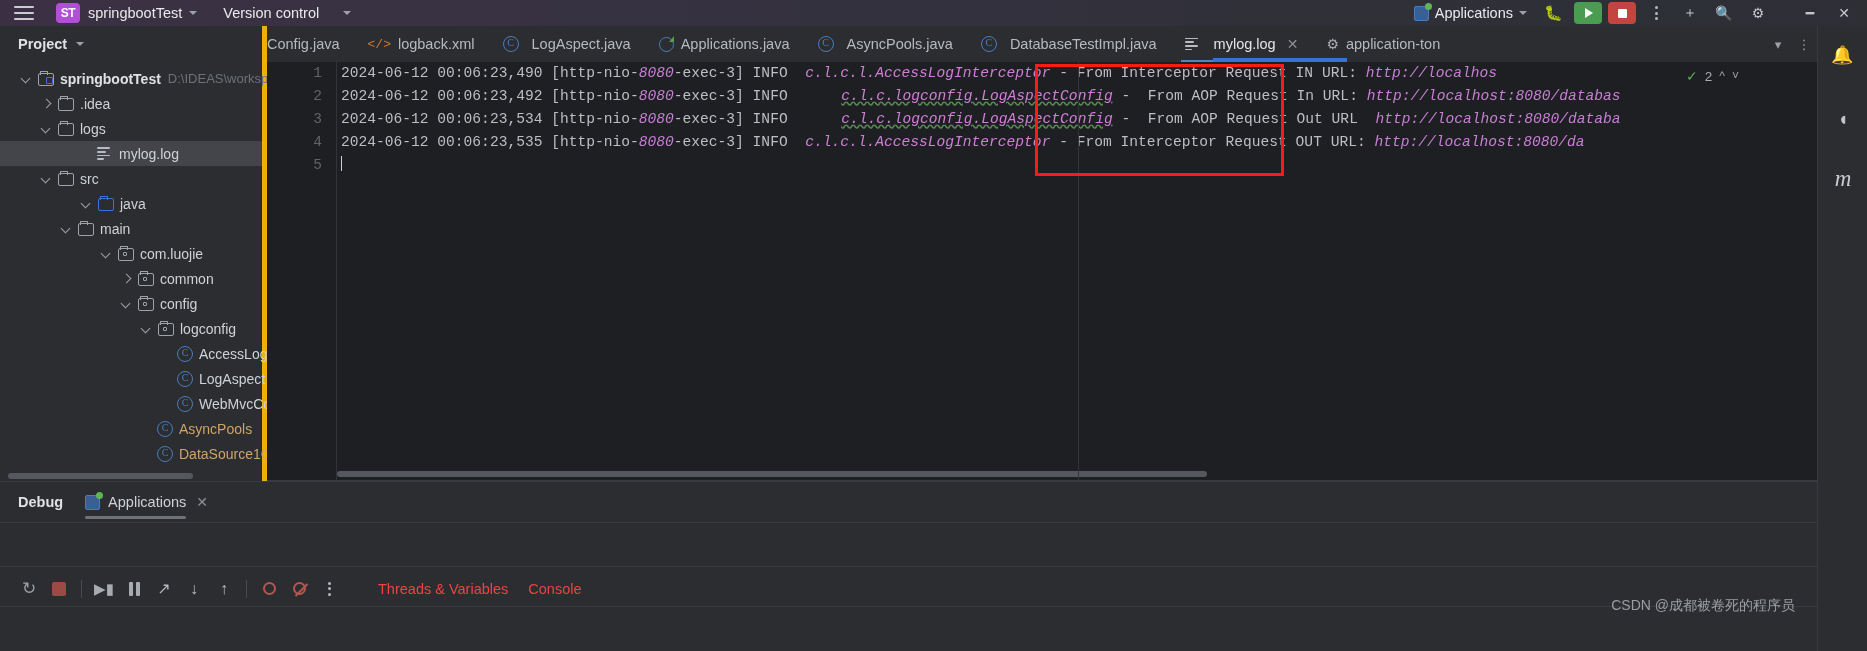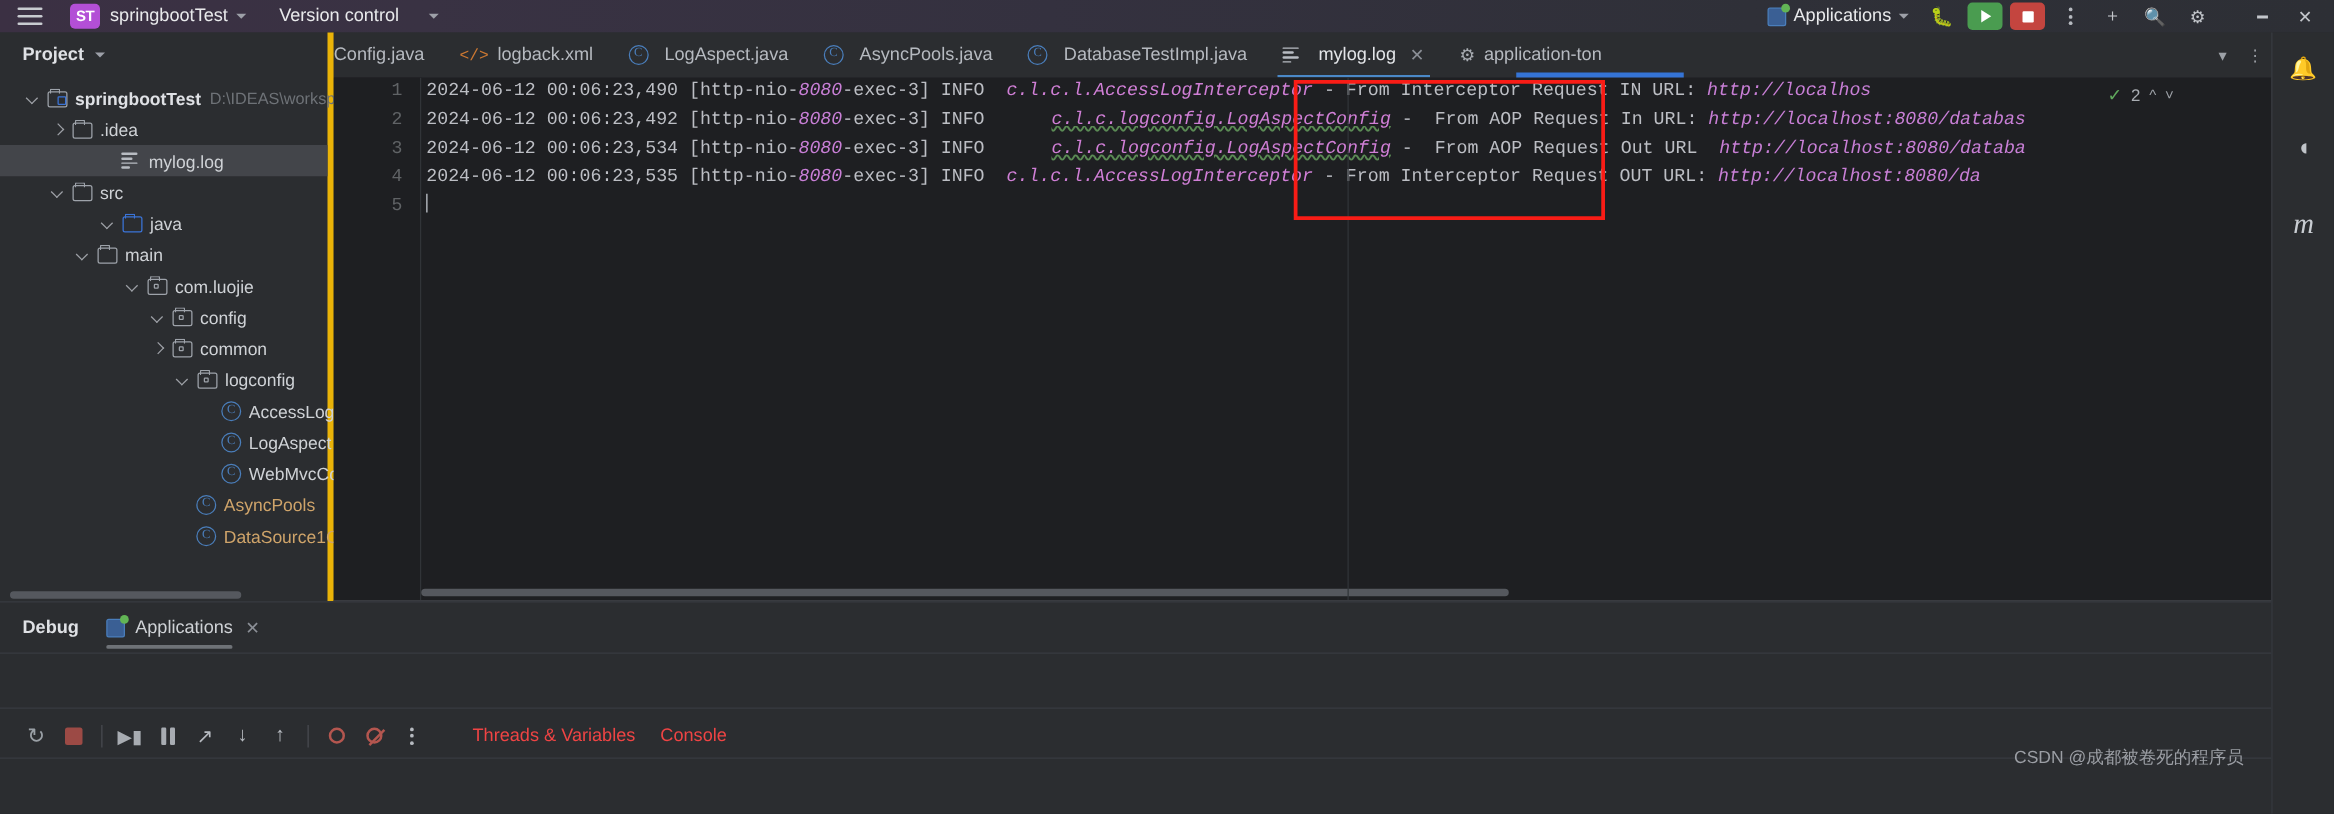--- a/index.html
+++ b/index.html
@@ -361,20 +361,26 @@
           </span>
           <span class="tlabel bold">springbootTest</span>
           <span class="tpath">D:\IDEAS\workspa</span>
         </div>
         <div class="trow">
           <span style="width: 40px; flex: 0 0 auto;"></span>
           <span class="arrow right"></span>
           <span class="ficon folder" style="margin-left: 4px;"></span>
           <span class="tlabel">.idea</span>
         </div>
+        <div class="trow">
+          <span style="width: 40px; flex: 0 0 auto;"></span>
+          <span class="arrow down"></span>
+          <span class="ficon folder" style="margin-left: 4px;"></span>
+          <span class="tlabel">logs</span>
+        </div>
         <div class="trow sel">
           <span style="width: 80px; flex: 0 0 auto;"></span>
           <span class="arrow "></span>
           <span class="logicon" style="margin-left: 4px;">
             <i></i>
             <i></i>
             <i></i>
             <i></i>
           </span>
           <span class="tlabel">mylog.log</span>
@@ -400,33 +406,33 @@
         <div class="trow">
           <span style="width: 100px; flex: 0 0 auto;"></span>
           <span class="arrow down"></span>
           <span class="ficon folder pkg" style="margin-left: 4px;">
             <span class="pkgdot"></span>
           </span>
           <span class="tlabel">com.luojie</span>
         </div>
         <div class="trow">
           <span style="width: 120px; flex: 0 0 auto;"></span>
-          <span class="arrow down"></span>
-          <span class="ficon folder pkg" style="margin-left: 4px;">
-            <span class="pkgdot"></span>
-          </span>
-          <span class="tlabel">config</span>
-        </div>
-        <div class="trow">
-          <span style="width: 120px; flex: 0 0 auto;"></span>
           <span class="arrow right"></span>
           <span class="ficon folder pkg" style="margin-left: 4px;">
             <span class="pkgdot"></span>
           </span>
           <span class="tlabel">common</span>
+        </div>
+        <div class="trow">
+          <span style="width: 120px; flex: 0 0 auto;"></span>
+          <span class="arrow down"></span>
+          <span class="ficon folder pkg" style="margin-left: 4px;">
+            <span class="pkgdot"></span>
+          </span>
+          <span class="tlabel">config</span>
         </div>
         <div class="trow">
           <span style="width: 140px; flex: 0 0 auto;"></span>
           <span class="arrow down"></span>
           <span class="ficon folder pkg" style="margin-left: 4px;">
             <span class="pkgdot"></span>
           </span>
           <span class="tlabel">logconfig</span>
         </div>
         <div class="trow">
@@ -467,20 +473,24 @@
       <div class="tab first" style="padding-left: 0px;">
         <span>Config.java</span>
       </div>
       <div class="tab">
         <span class="xml-ico">&lt;/&gt;</span>
         <span>logback.xml</span>
       </div>
       <div class="tab">
         <span class="cicon">C</span>
         <span>LogAspect.java</span>
+      </div>
+      <div class="tab">
+        <span class="spring-ico"></span>
+        <span>Applications.java</span>
       </div>
       <div class="tab">
         <span class="cicon">C</span>
         <span>AsyncPools.java</span>
       </div>
       <div class="tab">
         <span class="cicon">C</span>
         <span>DatabaseTestImpl.java</span>
       </div>
       <div class="tab active">

